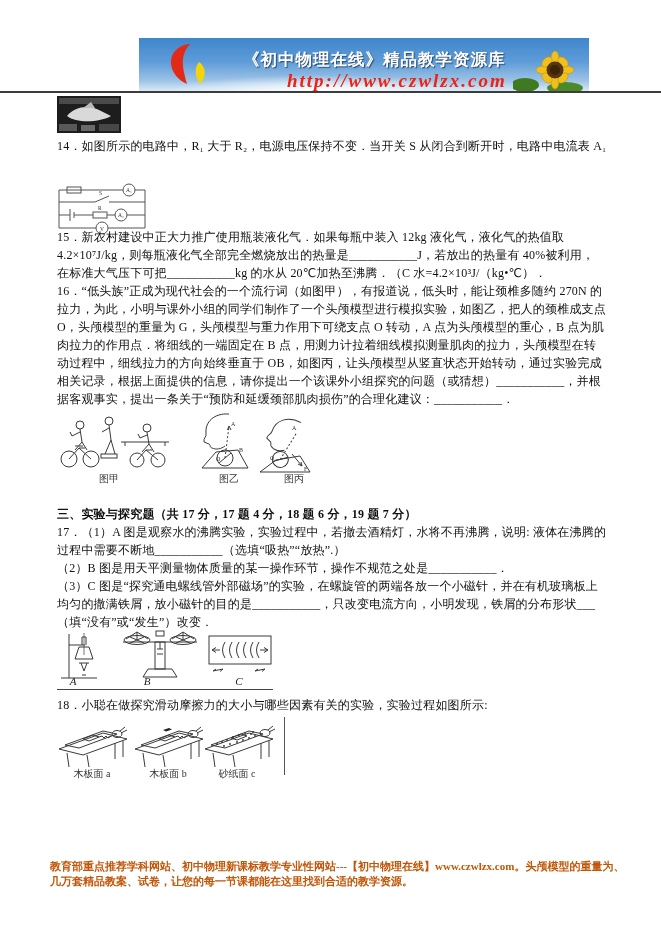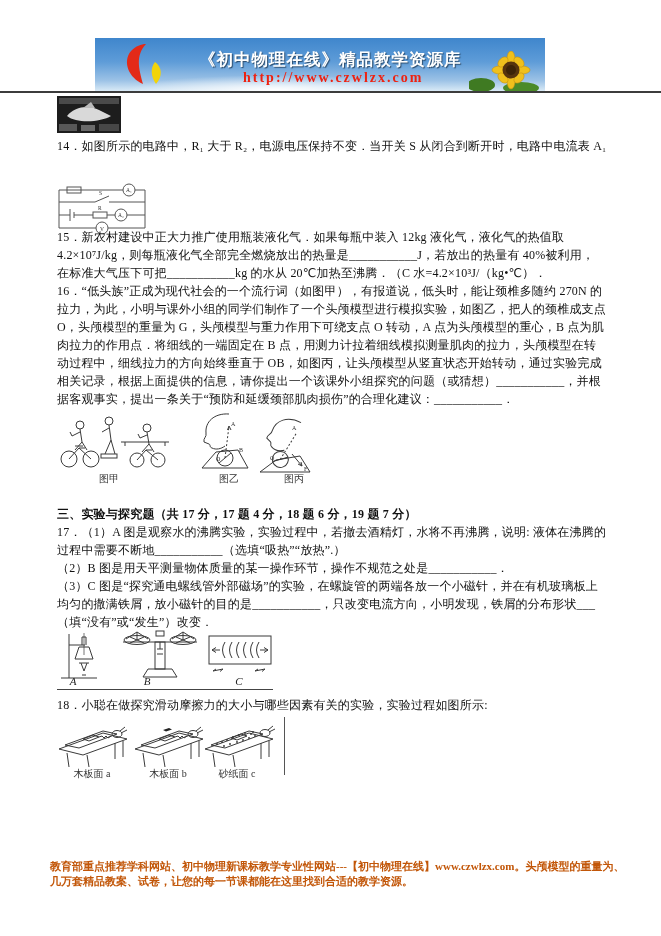--- a/index.html
+++ b/index.html
@@ -4,27 +4,27 @@
 <style>
   html,body{margin:0;padding:0;background:#e8e8e8;}
   #page{position:relative;width:661px;height:936px;background:#ffffff;overflow:hidden;
         font-family:"Liberation Serif","DejaVu Sans",serif;color:#111;}
   .abs{position:absolute;}
   .line{white-space:nowrap;font-size:12px;line-height:18px;letter-spacing:0.2px;}
   .heading{font-weight:bold;}
   .cap{font-size:10px;color:#333;white-space:nowrap;padding-left:24px;}
   .figlabel{font-size:11px;font-style:italic;color:#222;}
   
-  .banner{background:linear-gradient(180deg,#3f86cc 0%,#5e9cd8 45%,#9cc2e6 80%,#d9eaf6 100%);overflow:hidden;}
+  .banner{background:linear-gradient(180deg,#3f86cc 0%,#5e9cd8 45%,#9cc2e6 80%,#d9eaf6 100%);overflow:hidden;margin-left:44px;}
   .cloud{position:absolute;left:30px;bottom:-14px;width:300px;height:30px;
          background:radial-gradient(ellipse at center,rgba(255,255,255,.95) 0%,rgba(255,255,255,0) 70%);}
   .banner-title{position:absolute;left:104px;top:11px;width:340px;color:#fff;font-weight:bold;
                 font-size:16.5px;letter-spacing:1px;text-shadow:1px 1px 1px #2a4a6a;white-space:nowrap;}
   .banner-url{position:absolute;left:148px;top:32px;color:#ee2211;font-weight:bold;
-              font-size:14px;letter-spacing:2px;white-space:nowrap;}
+              font-size:19px;letter-spacing:2px;white-space:nowrap;font-style:italic;}
   .rule{background:#3c3c3c;}
   .footer-line{white-space:nowrap;font-size:11px;line-height:15px;color:#c25608;font-weight:bold;}
   svg{display:block;}
   .sk{stroke:#3a3a3a;fill:none;stroke-width:1;}
   .sk2{stroke:#555;fill:none;stroke-width:1;}
   .vline{background:#555;}
 </style>
 </head>
 <body>
 

